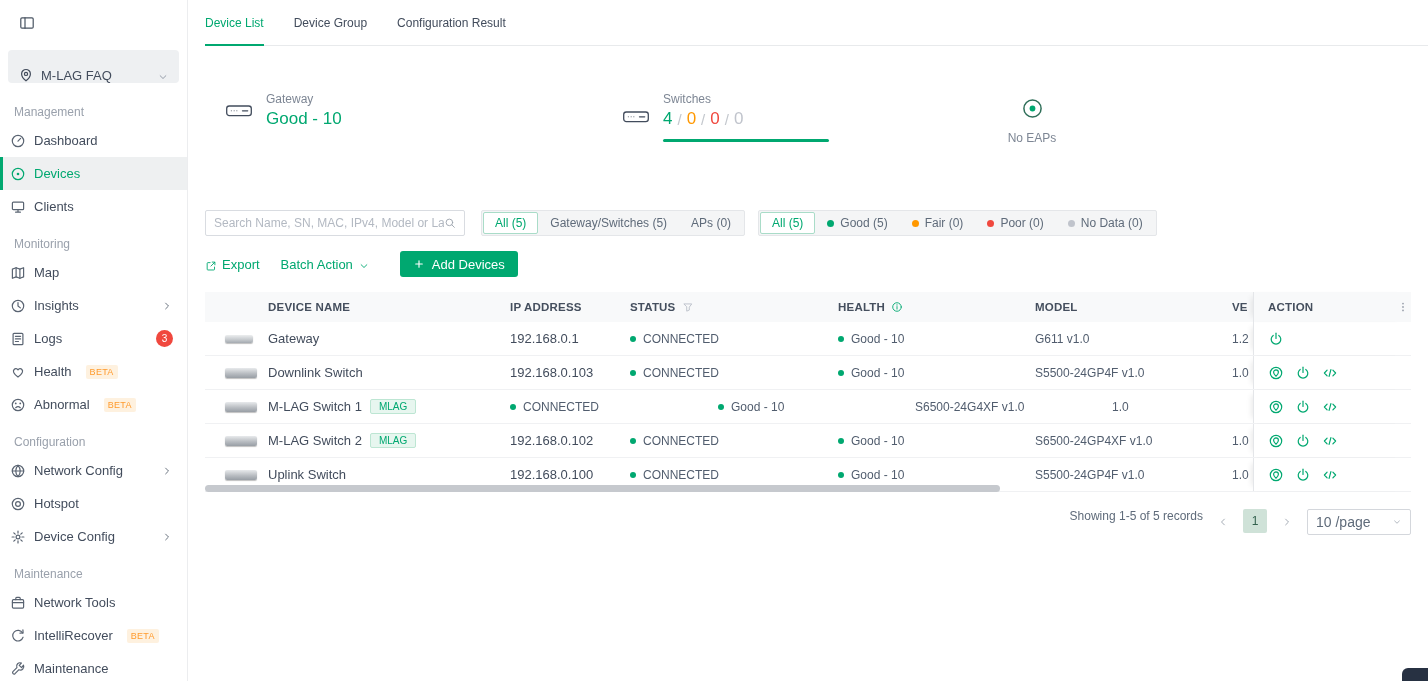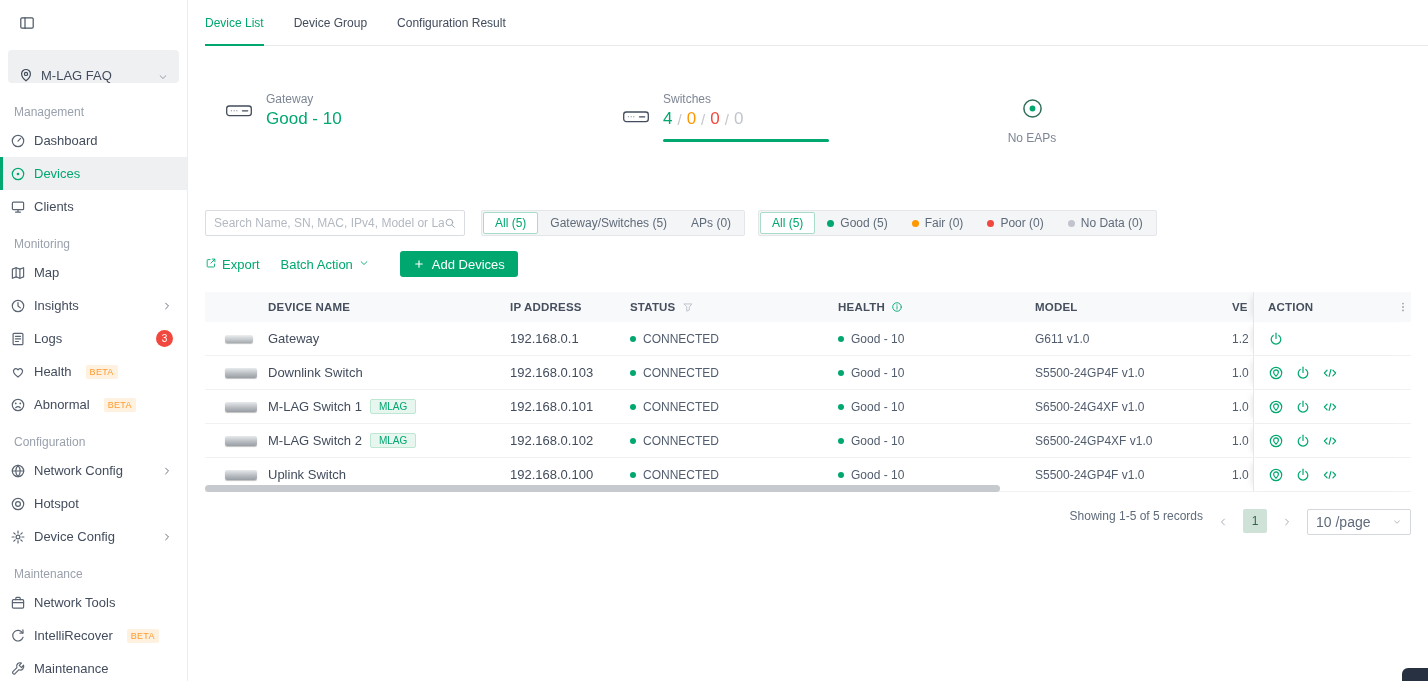--- a/index.html
+++ b/index.html
@@ -49,21 +49,21 @@
   .search .icn{color:#9aa1ac}
 
   .seg{position:absolute;top:210px;height:26px;background:#f4f5f6;border:1px solid #e4e6e9;border-radius:2px;display:flex;align-items:center;padding:1px}
   #type-seg{left:293px}
   #health-seg{left:570px}
   .seg-item{height:22px;display:flex;align-items:center;padding:0 11px;font-size:12px;color:#5f6b7a;cursor:pointer;border-radius:2px;border:1px solid transparent;white-space:nowrap}
   .seg-item.active{background:#fff;color:#00a870;border-color:#a9dcc8}
   .dot{width:7px;height:7px;border-radius:50%;margin-right:6px;flex:none}
 
   .toolbar{position:absolute;left:17px;top:250px;height:28px;display:flex;align-items:center}
-  .link-btn{display:flex;align-items:flex-start;gap:5px;color:#00a870;font-size:13px;cursor:pointer}
+  .link-btn{display:flex;align-items:flex-end;gap:5px;color:#00a870;font-size:13px;cursor:pointer}
   .batch{margin-left:21px}
   .add-btn{margin-left:30px;height:26px;background:#00a870;color:#fff;border:none;border-radius:3px;display:flex;align-items:center;gap:7px;padding:0 13px;font-size:13px;cursor:pointer;font-family:"Liberation Sans",sans-serif}
 
   #table{position:absolute;left:17px;right:17px;top:292px}
   .thead{display:flex;height:30px;background:#f8f9fa;align-items:stretch;font-size:11.5px;font-weight:bold;color:#454f5e;letter-spacing:.2px}
   .tr{display:flex;height:34px;align-items:stretch;border-bottom:1px solid #f0f1f3;background:#fff}
   .td{display:flex;align-items:center;overflow:hidden;white-space:nowrap;padding-right:8px}
   .c-thumb{width:63px;padding-left:20px}
   .c-name{width:242px}
   .c-ip{width:120px}
@@ -512,21 +512,20 @@
             </div>
           </div>
           <div class="tr">
             <div class="td c-thumb">
               <div class="thumb switch"></div>
             </div>
             <div class="td c-name">
               <span class="dev-name">M-LAG Switch 1</span>
               <span class="tag">MLAG</span>
             </div>
-            <div class="td c-ip cell-text">192.168.0.101</div>
             <div class="td c-status">
               <span class="sdot"></span>
               <span class="stx">CONNECTED</span>
             </div>
             <div class="td c-health">
               <span class="sdot"></span>
               <span class="stx">Good - 10</span>
             </div>
             <div class="td c-model stx">S6500-24G4XF v1.0</div>
             <div class="td c-ver stx">1.0</div>

